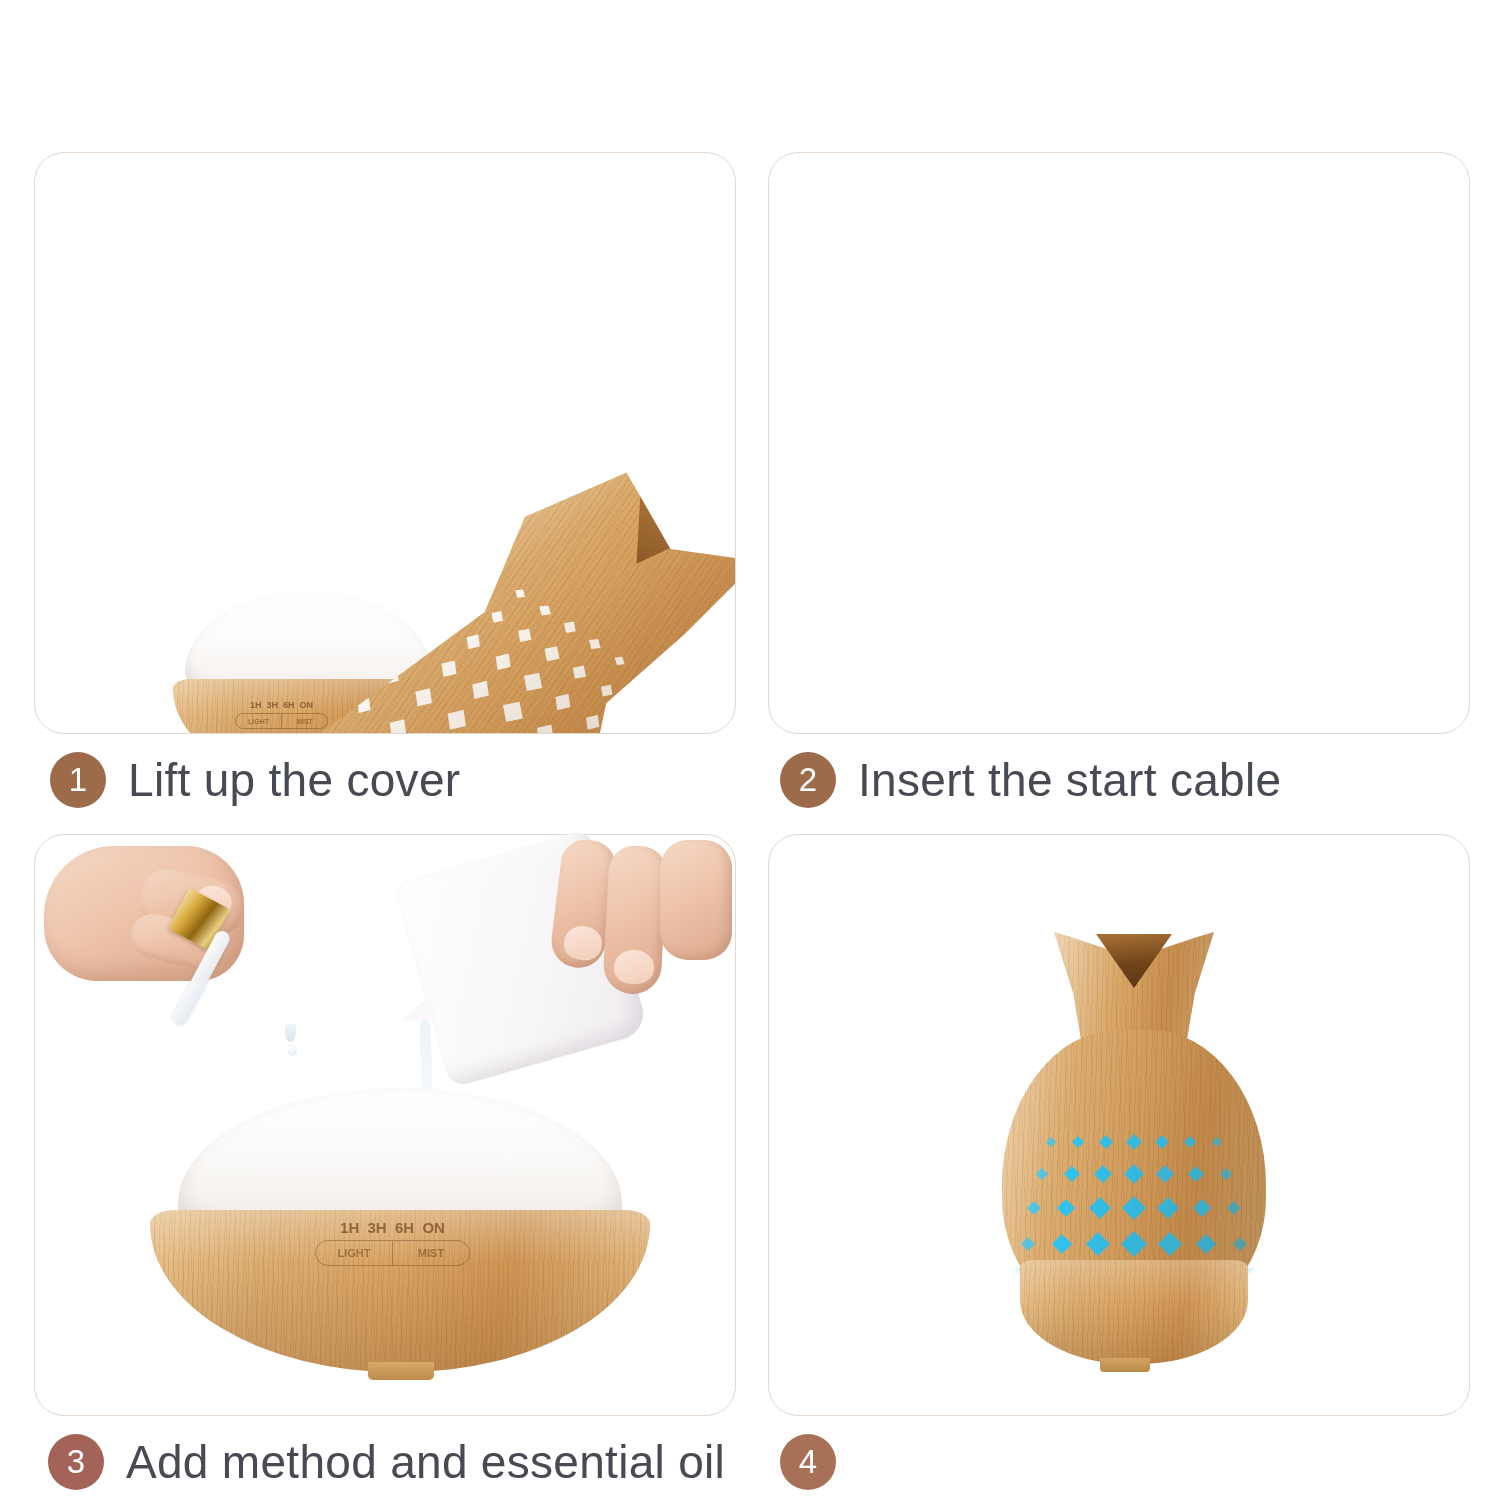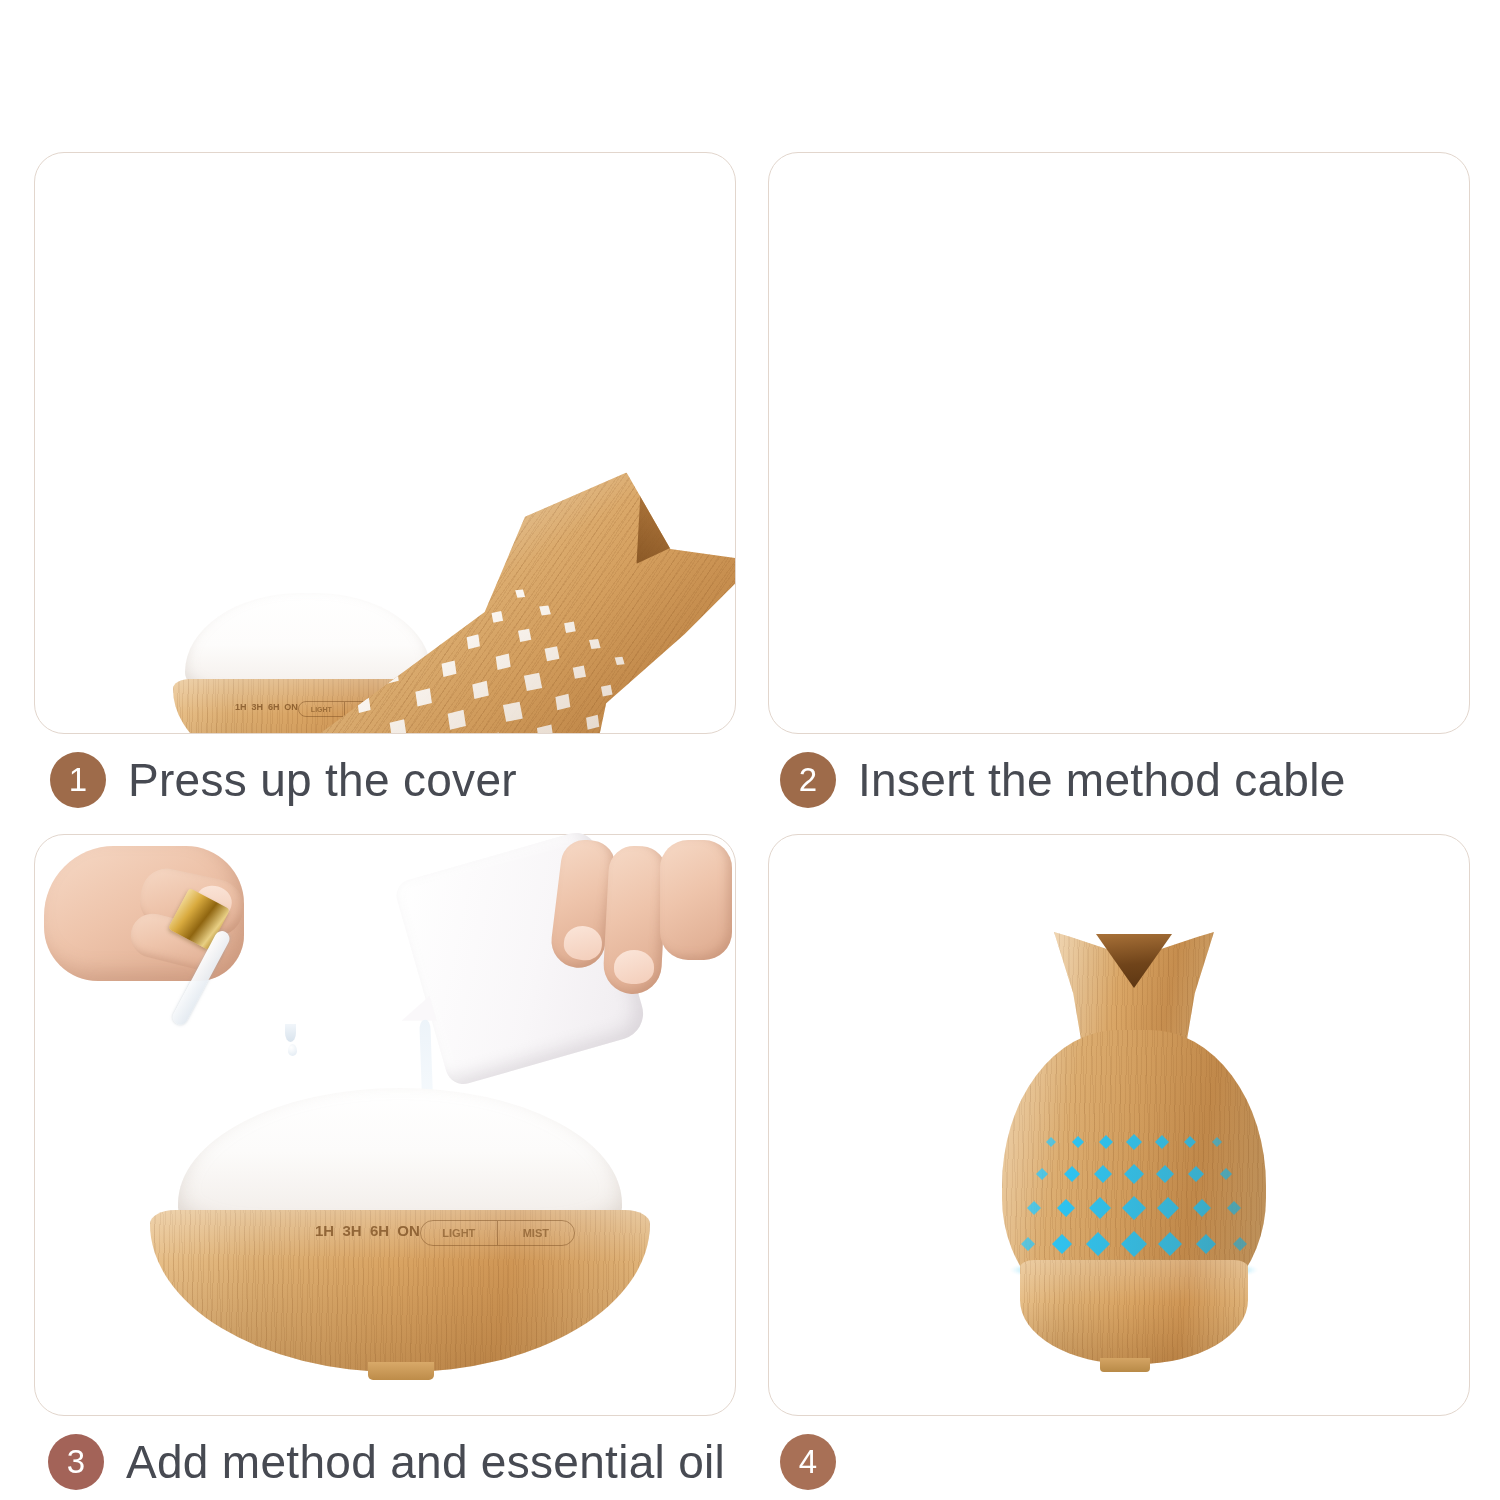--- a/index.html
+++ b/index.html
@@ -87,21 +87,21 @@
   }
   .bowl1-body{
     position:absolute;left:0;top:86px;width:270px;height:100px;
     border-radius:18px 18px 135px 135px / 10px 10px 92px 92px;
     overflow:hidden;
   }
   .bowl1-body:after{
     content:"";position:absolute;inset:0;
     background:linear-gradient(180deg,rgba(255,255,255,.28) 0%,rgba(255,255,255,0) 35%,rgba(110,64,20,.20) 100%);
   }
-  .ctrl{position:absolute;display:flex;flex-direction:row;align-items:center;}
+  .ctrl{position:absolute;display:flex;flex-direction:column;align-items:center;}
   .ctrl-times{
     display:flex;gap:.55em;color:rgba(116,72,28,.72);
     font-weight:700;line-height:1;
   }
   .ctrl-btns{
     display:flex;border:1px solid rgba(116,72,28,.45);
     border-radius:999px;overflow:hidden;
   }
   .ctrl-btn{
     display:flex;align-items:center;justify-content:center;
@@ -501,26 +501,26 @@
 
     <div class="glow-ring"></div>
     <div class="vase-base wood">
       
     </div>
     <div class="vase-foot wood"></div>
   </div>
 
   <div class="caption c1">
     <div class="badge" style="background: rgb(158, 107, 74);">1</div>
-    <div class="cap-text">Press up the cover</div>
+    <div class="cap-text">Lift up the cover</div>
   </div>
 
   <div class="caption c2">
     <div class="badge" style="background: rgb(158, 107, 74);">2</div>
-    <div class="cap-text">Insert the method cable</div>
+    <div class="cap-text">Insert the start cable</div>
   </div>
 
   <div class="caption c3">
     <div class="badge" style="background: rgb(163, 99, 88);">3</div>
     <div class="cap-text">Add method and essential oil</div>
   </div>
 
   <div class="caption c4">
     <div class="badge" style="background: rgb(168, 112, 86);">4</div>
   </div>

